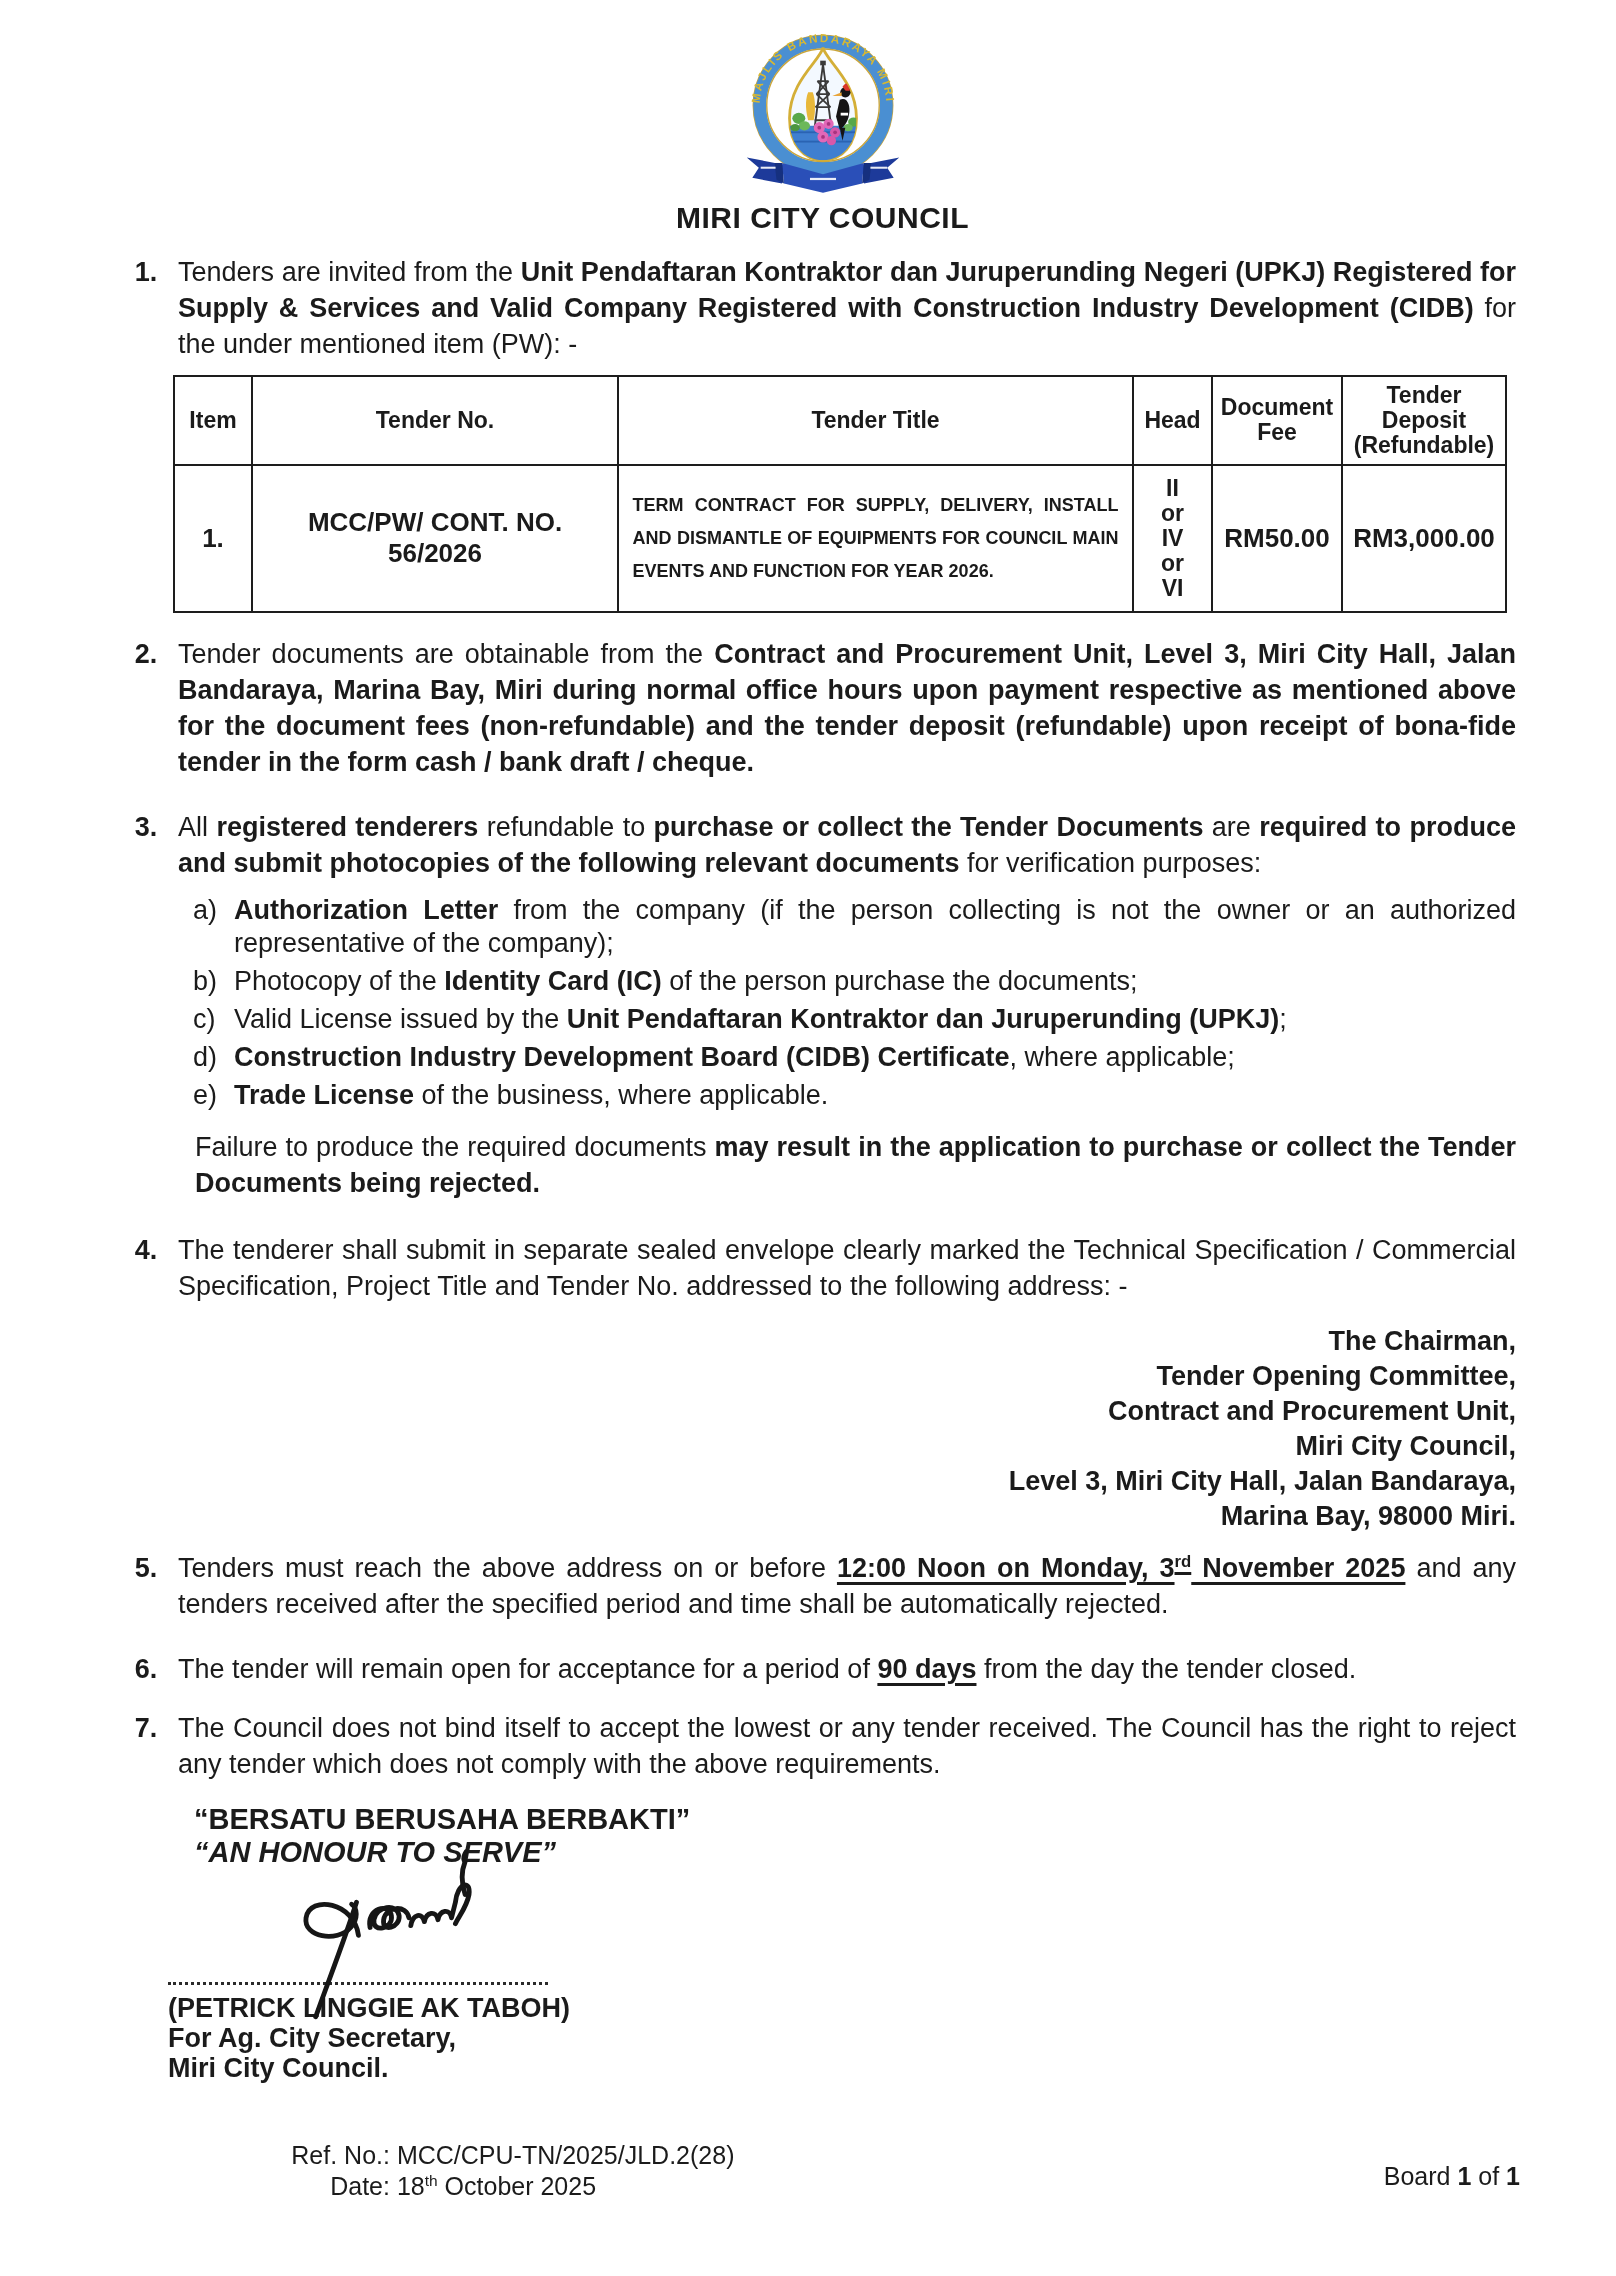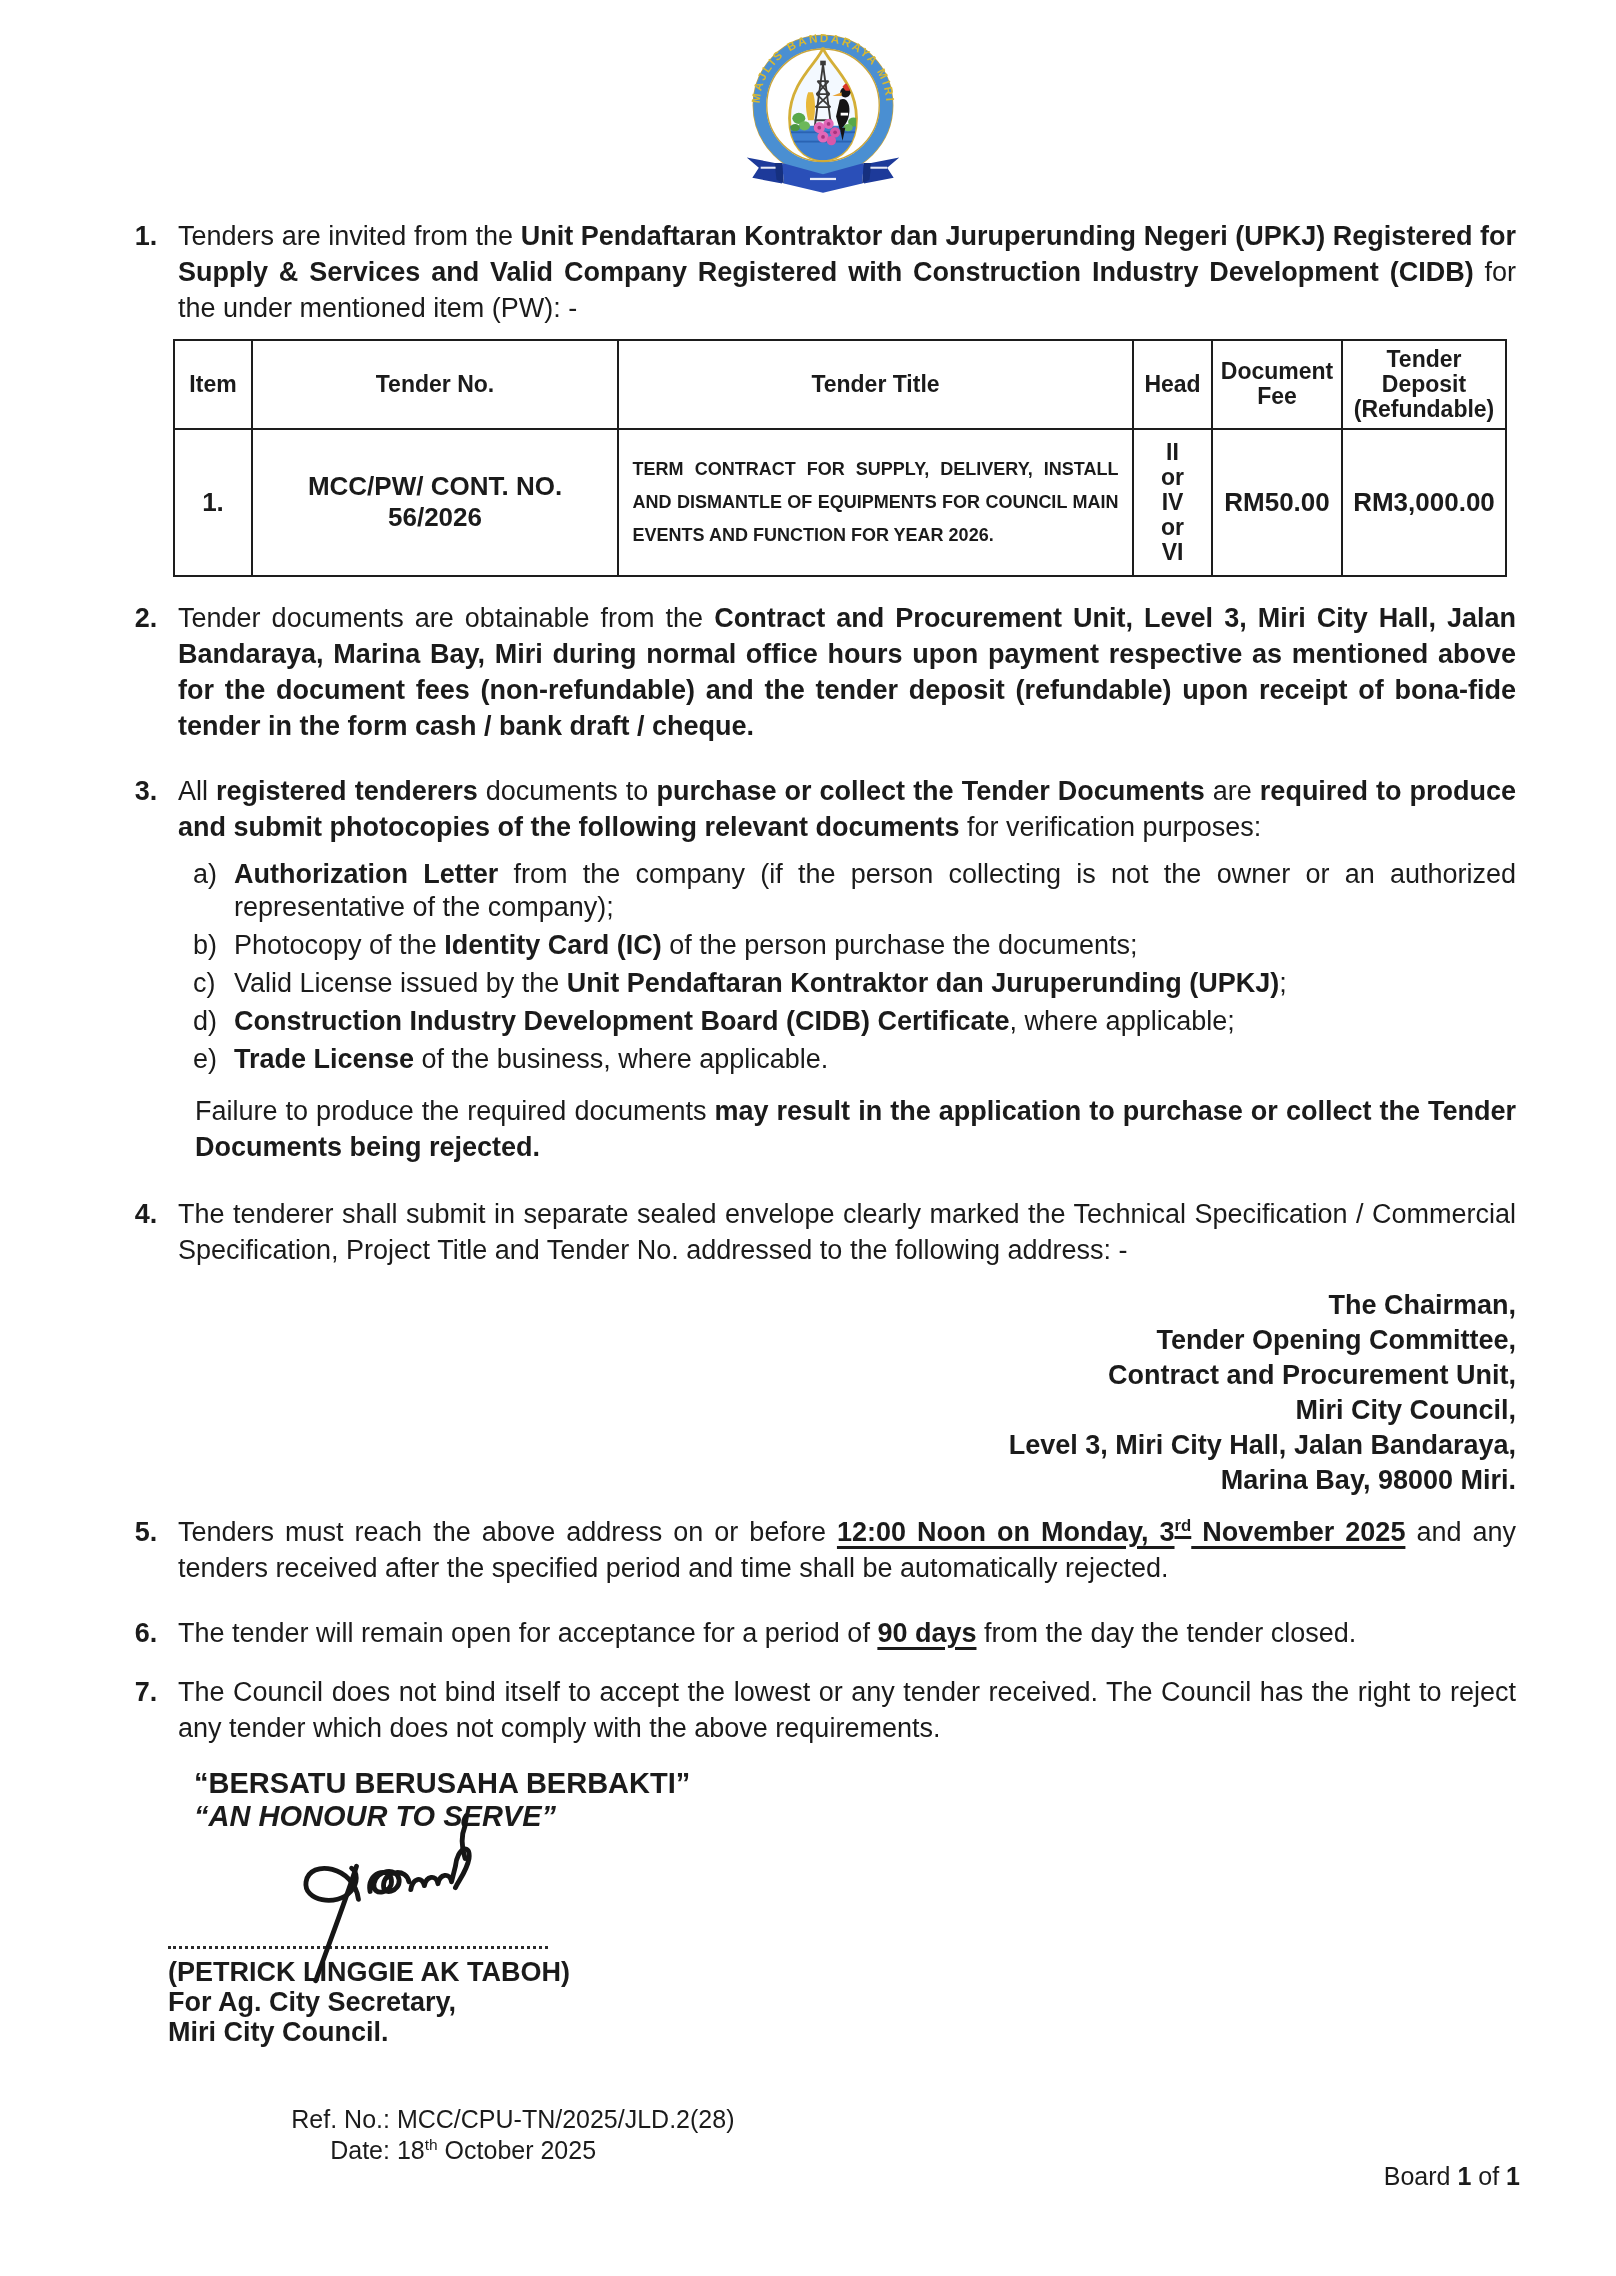--- a/index.html
+++ b/index.html
@@ -157,20 +157,21 @@
           <polygon points="56,4 58,26 50,22 48,4" fill="#16307f"></polygon>
           <polygon points="144,4 142,26 150,22 152,4" fill="#16307f"></polygon>
           <g fill="#ffffff" opacity="0.9">
             <rect x="33" y="8" width="16" height="2.2"></rect>
             <rect x="86" y="20" width="28" height="2.4"></rect>
             <rect x="151" y="8" width="18" height="2.2"></rect>
           </g>
         </g>
       </svg>
     </span>
+    <div class="doc-title">MIRI CITY COUNCIL</div>
   </div>
 
   <div class="num-para mt-p1">
     <div class="num">1.</div>
     <div class="ptext"><span>Tenders are invited from the </span><span class="b">Unit Pendaftaran Kontraktor dan Juruperunding Negeri (UPKJ) Registered for Supply &amp; Services and Valid Company Registered with Construction Industry Development (CIDB)</span><span> for the under mentioned item (PW): -</span></div>
   </div>
 
   <table class="tender-table">
     <colgroup>
       <col class="col-item">
@@ -208,21 +209,21 @@
     </tbody>
   </table>
 
   <div class="num-para mt-p2">
     <div class="num">2.</div>
     <div class="ptext"><span>Tender documents are obtainable from the </span><span class="b">Contract and Procurement Unit, Level 3, Miri City Hall, Jalan Bandaraya, Marina Bay, Miri during normal office hours upon payment respective as mentioned above for the document fees (non-refundable) and the tender deposit (refundable) upon receipt of bona-fide tender in the form cash / bank draft / cheque.</span></div>
   </div>
 
   <div class="num-para mt-p3">
     <div class="num">3.</div>
-    <div class="ptext"><span>All </span><span class="b">registered tenderers</span><span> documents to </span><span class="b">purchase or collect the Tender Documents</span><span> are </span><span class="b">required to produce and submit photocopies of the following relevant documents</span><span> for verification purposes:</span></div>
+    <div class="ptext"><span>All </span><span class="b">registered tenderers</span><span> refundable to </span><span class="b">purchase or collect the Tender Documents</span><span> are </span><span class="b">required to produce and submit photocopies of the following relevant documents</span><span> for verification purposes:</span></div>
   </div>
 
   <div class="sub-list">
     <div class="sub-item">
       <div class="letter">a)</div>
       <div class="stext"><span class="b">Authorization Letter</span><span> from the company (if the person collecting is not the owner or an authorized representative of the company);</span></div>
     </div>
     <div class="sub-item">
       <div class="letter">b)</div>
       <div class="stext"><span>Photocopy of the </span><span class="b">Identity Card (IC)</span><span> of the person purchase the documents;</span></div>

